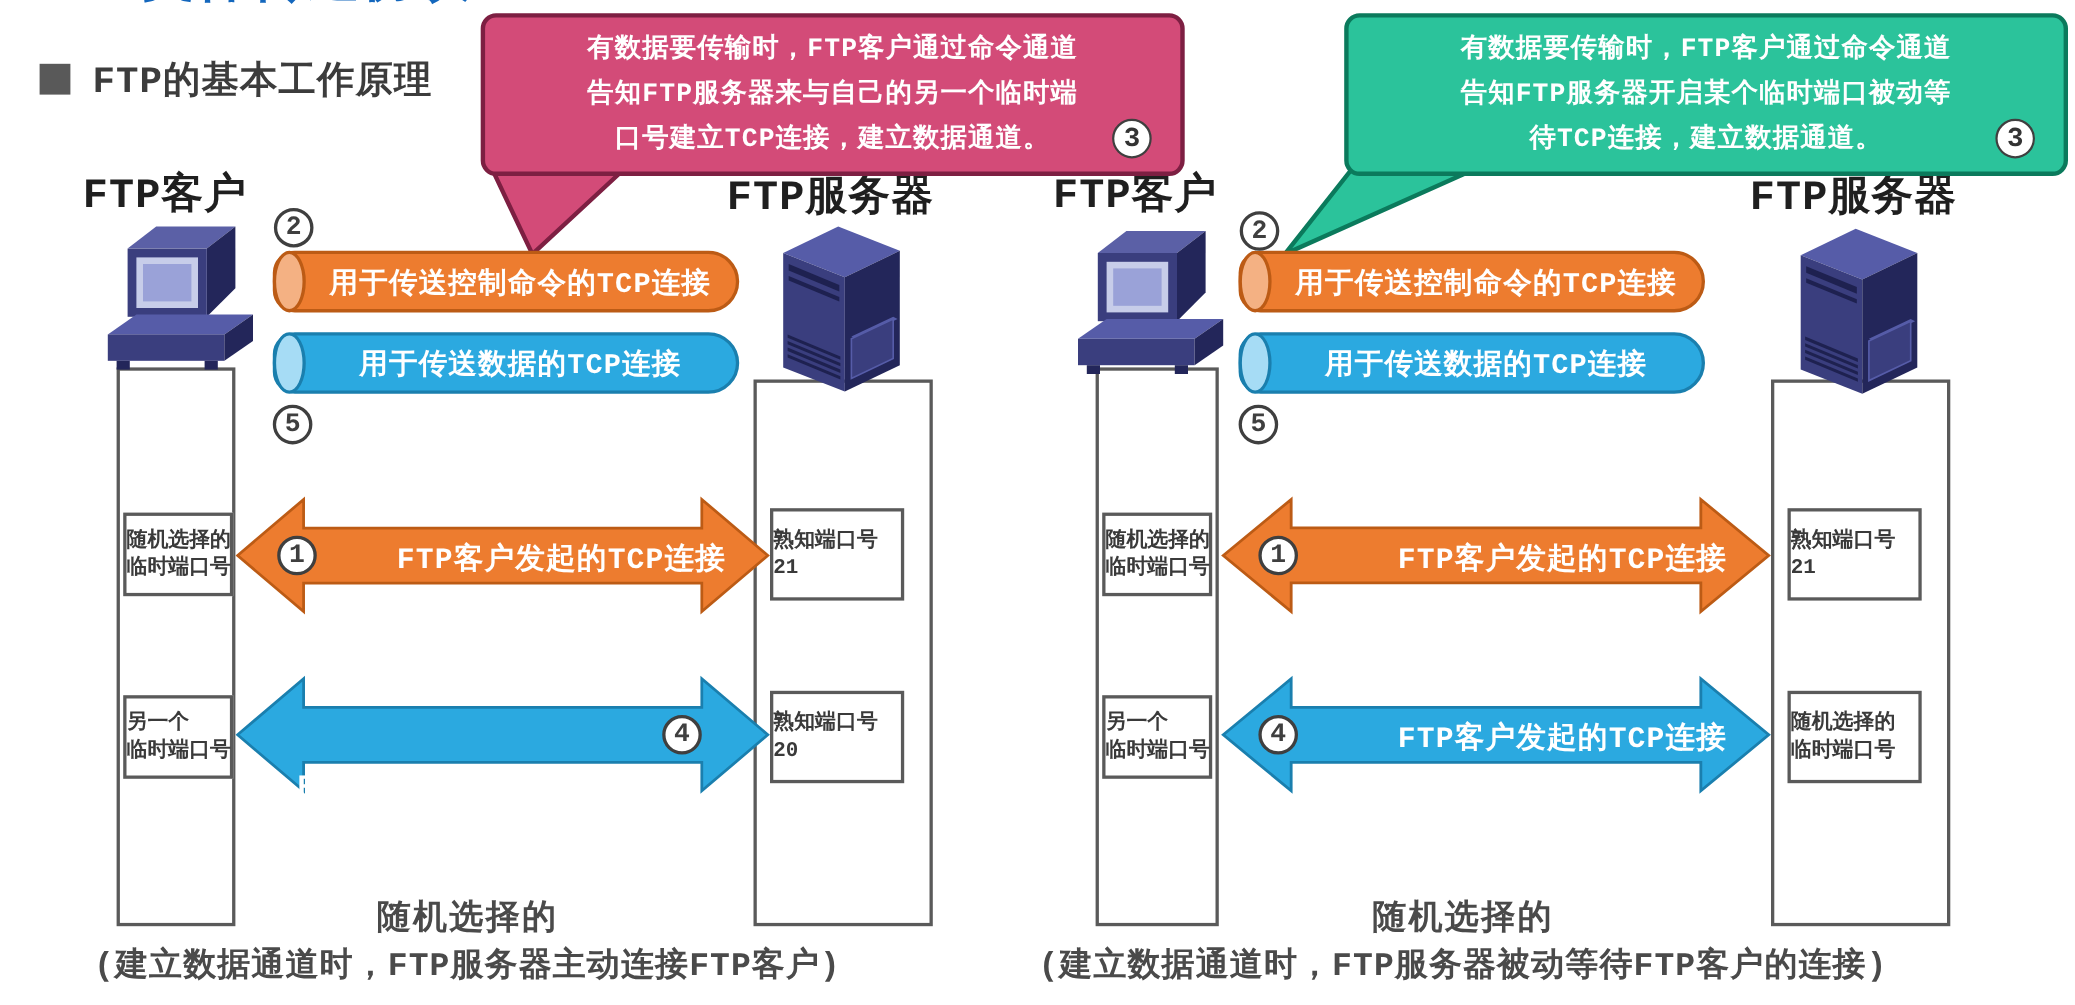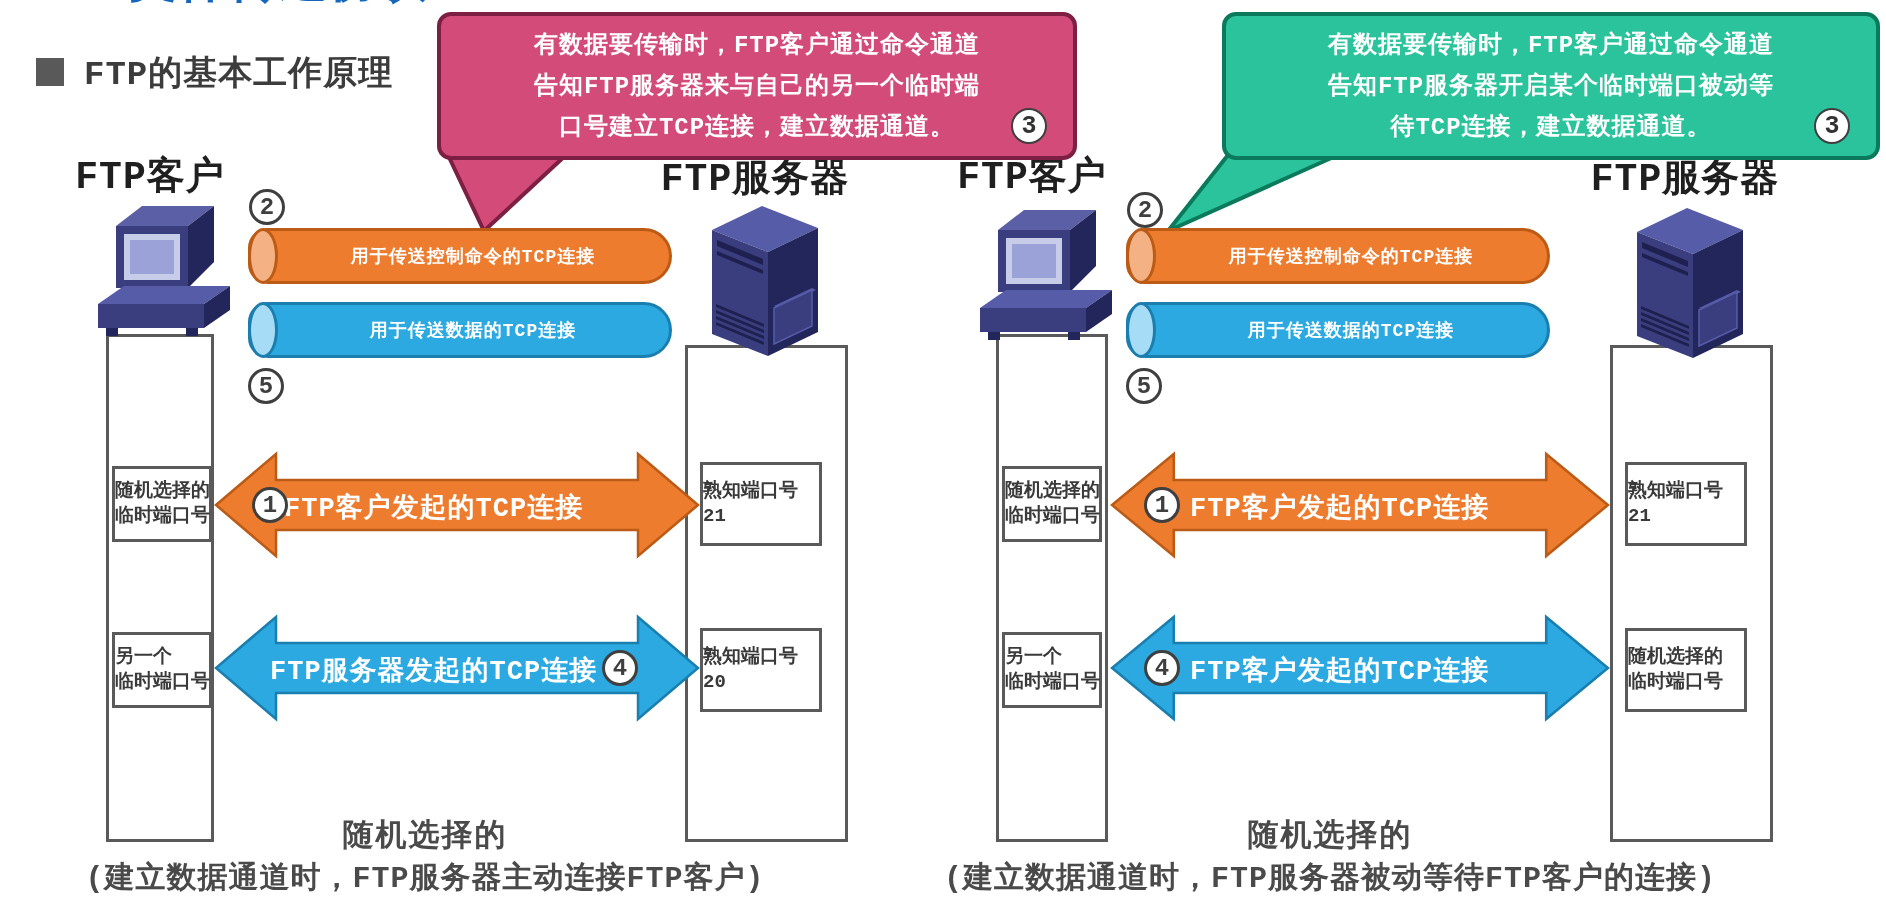--- a/index.html
+++ b/index.html
@@ -22,37 +22,37 @@
   .callout-passive{background:#2BC39B;border:4px solid #0B7A5C;}
   .badge{position:absolute;right:26px;bottom:12px;width:36px;height:36px;border-radius:50%;background:#ffffff;border:2px solid #3F3F3F;color:#333333;font-size:25px;font-weight:bold;display:flex;align-items:center;justify-content:center;box-sizing:border-box;}
   .tail{position:absolute;z-index:2;}
 
   
   .col{position:absolute;border:3px solid #5A5A5A;background:#ffffff;box-sizing:border-box;z-index:1;}
 
   
   .pill{position:absolute;height:56px;border:3px solid;border-radius:20px 28px 28px 20px;box-sizing:border-box;display:flex;align-items:center;justify-content:center;z-index:4;}
   .pill .cap{position:absolute;left:-3px;top:-3px;bottom:-3px;width:30px;border-radius:50%;border:3px solid;box-sizing:border-box;}
-  .pill .pill-text{position:relative;padding-left:26px;font-size:18px;font-weight:bold;color:#ffffff;letter-spacing:1px;white-space:nowrap;}
+  .pill .pill-text{position:relative;padding-left:26px;font-size:26px;font-weight:bold;color:#ffffff;letter-spacing:1px;white-space:nowrap;}
   .pill-orange{background:#ED7C2F;border-color:#BC5B15;}
   .pill-orange .cap{background:#F4B183;border-color:#BC5B15;}
   .pill-blue{background:#2BA9E0;border-color:#1A7FAE;}
   .pill-blue .cap{background:#A6DCF5;border-color:#1A7FAE;}
 
   
   .numcircle{position:absolute;width:36px;height:36px;border-radius:50%;background:#ffffff;border:3px solid #3F3F3F;color:#3F3F3F;font-size:24px;font-weight:bold;display:flex;align-items:center;justify-content:center;box-sizing:border-box;z-index:6;}
 
   
   .pbox{position:absolute;background:#ffffff;border:3px solid #5A5A5A;box-sizing:border-box;display:flex;flex-direction:column;align-items:flex-start;justify-content:center;z-index:5;}
   .pbox div{font-size:19px;font-weight:bold;color:#3A3A3A;line-height:25px;white-space:nowrap;}
 
   
   .arrow{position:absolute;height:110px;z-index:4;}
   .arrow svg{position:absolute;left:0;top:0;width:100%;height:100%;}
-  .arrow-label{position:absolute;left:0;right:0;top:39px;text-align:left;font-size:27px;font-weight:bold;color:#ffffff;letter-spacing:1px;white-space:nowrap;box-sizing:border-box;}
+  .arrow-label{position:absolute;left:0;right:0;top:39px;text-align:right;font-size:27px;font-weight:bold;color:#ffffff;letter-spacing:1px;white-space:nowrap;box-sizing:border-box;}
   .arrow .numcircle{top:37px;}
 
   .caption{position:absolute;text-align:center;z-index:2;}
   .caption .cap1{font-size:31px;font-weight:bold;color:#4A4A4A;line-height:42px;letter-spacing:2px;}
   .caption .cap2{font-size:30px;font-weight:bold;color:#4A4A4A;line-height:42px;letter-spacing:1px;white-space:nowrap;}
 
   .icon{position:absolute;z-index:5;}
 </style>
 </head>
 <body>
@@ -144,21 +144,21 @@
     </svg>
     <div class="numcircle" style="left:38px;">1</div>
     <div class="arrow-label" style="padding-left:70px;padding-right:40px;">FTP客户发起的TCP连接</div>
   </div>
 
   <div class="arrow" style="left:214px;top:613px;width:486px;">
     <svg viewBox="0 0 486 110" preserveAspectRatio="none">
       <polygon points="2,55 62,4 62,30 424,30 424,4 484,55 424,106 424,80 62,80 62,106" fill="#2BA9E0" stroke="#1A7FAE" stroke-width="2.5"></polygon>
     </svg>
     <div class="numcircle" style="left:388px;">4</div>
-    <div class="arrow-label" style="padding-left:56px;padding-right:105px;">FTP服务器发起的TCP连接</div>
+    <div class="arrow-label" style="padding-left:56px;padding-right:105px;margin-top:44px;">FTP服务器发起的TCP连接</div>
   </div>
 
   <div class="caption" style="left:30px;top:816px;width:790px;">
     <div class="cap1">随机选择的</div>
     <div class="cap2">(建立数据通道时，FTP服务器主动连接FTP客户)</div>
   </div>
 
   <div class="col" style="left:996px;top:334px;width:112px;height:508px;"></div>
   <div class="col" style="left:1610px;top:345px;width:163px;height:497px;"></div>
 

